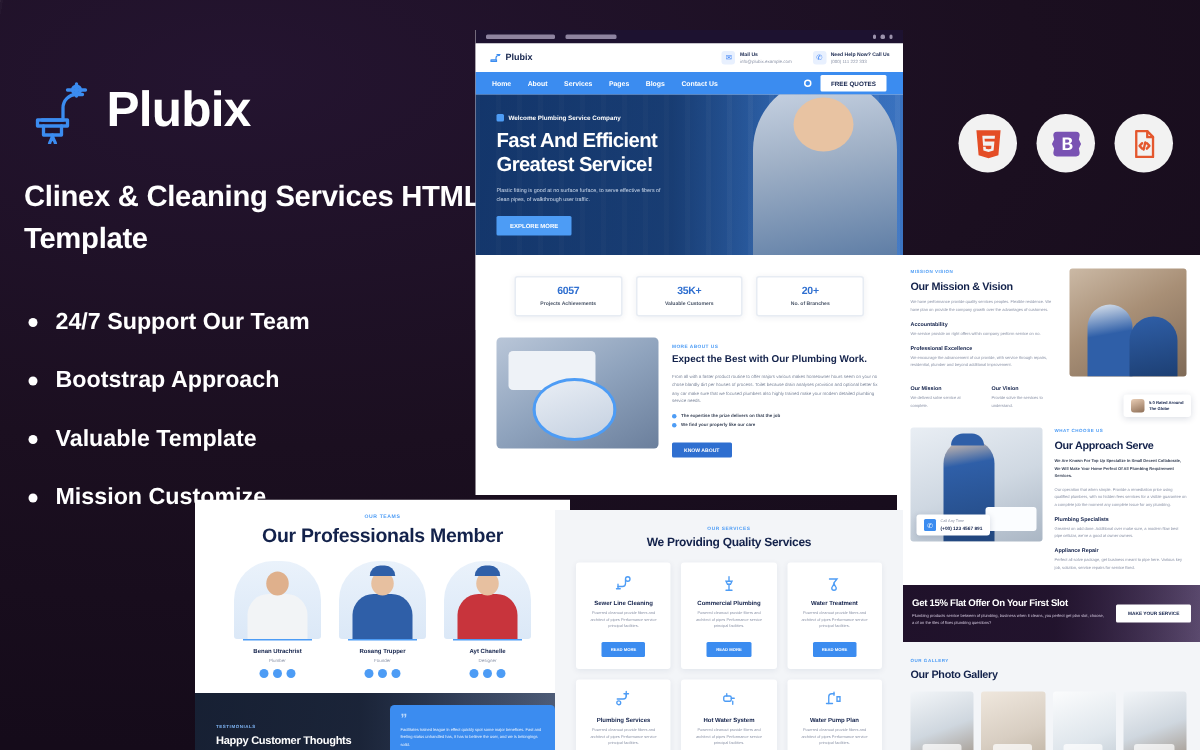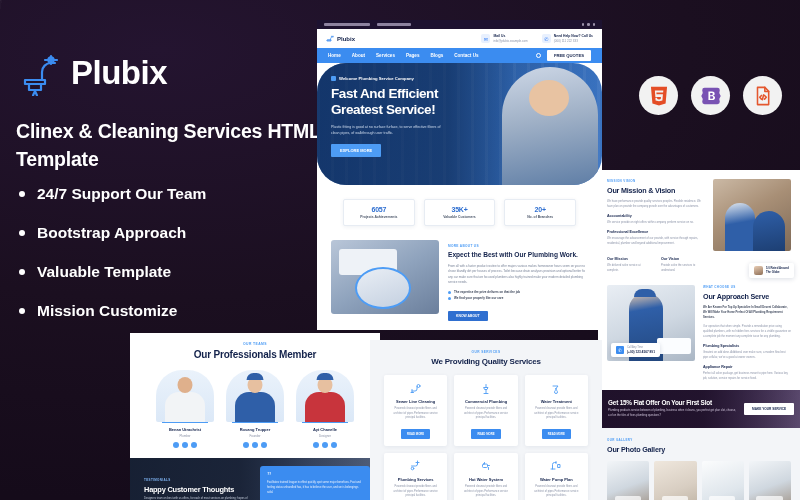--- a/index.html
+++ b/index.html
@@ -23,21 +23,21 @@
 
   
   #promo{ position:absolute; left:16px; top:50px; width:310px; }
   .brandrow{ display:flex; align-items:center; gap:9px; }
   .tap{ width:46px; height:46px; flex:none; }
   .brandname{ font-size:33px; font-weight:bold; color:#fff; letter-spacing:-.5px; }
   .promo-h{
     margin-top:22px; font-size:19.5px; line-height:1.42;
     font-weight:bold; color:#fff; letter-spacing:-.2px;
   }
-  .flist{ margin-top:12px; list-style:none; }
+  .flist{ margin-top:33px; list-style:none; }
   .flist li{
     position:relative; padding-left:21px; margin-bottom:21px;
     font-size:15.5px; font-weight:bold; color:#fff;
   }
   .flist li::before{
     content:""; position:absolute; left:3px; top:6px;
     width:6px; height:6px; border-radius:50%; background:#fff;
   }
 
   
@@ -76,23 +76,22 @@
     padding:0 11px; gap:11px;
   }
   .m-nav a{ font-size:4.6px; font-weight:bold; color:#fff; text-decoration:none; white-space:nowrap; }
   .m-nav .rt{ margin-left:auto; display:flex; align-items:center; gap:6px; }
   .m-srch{ width:5px; height:5px; border:.8px solid #fff; border-radius:50%; }
   .m-quote{
     background:#fff; color:#13224b; font-size:4.2px; font-weight:bold;
     padding:2.6px 7px; border-radius:1px;
   }
   .m-hero{
-    height:122px; position:relative; overflow:hidden;
+    height:107px; position:relative; overflow:hidden;
     background:linear-gradient(100deg,#1f4f96 0%,#2d63ad 48%,#3b74c2 100%);
-    border-radius:29px;
   }
   .m-hero::before{
     content:""; position:absolute; inset:0;
     background:
       linear-gradient(90deg, rgba(12,38,80,.62) 0 46%, rgba(12,38,80,.12) 70%, transparent 100%),
       repeating-linear-gradient(90deg, rgba(255,255,255,.05) 0 3px, transparent 3px 14px);
   }
   .m-person{
     position:absolute; right:4px; bottom:0; width:96px; height:118px;
     background:linear-gradient(170deg,#cdd7e6 0%,#9fb0c6 45%,#5f7ea6 100%);
@@ -150,21 +149,21 @@
   }
   .m-ab-btn{
     margin-top:5px; display:inline-block; background:#2f6fd0; color:#fff;
     font-size:3.4px; font-weight:bold; padding:3px 8px; border-radius:1px;
   }
 
   
   #shot-team{ left:130px; top:333px; width:250px; height:167px; }
   .t-wrap{ background:#fff; padding:9px 0 0; }
   .t-eye{ text-align:center; font-size:3.4px; font-weight:bold; color:#4d9cf5; letter-spacing:.4px; }
-  .t-h{ text-align:center; font-size:10px; font-weight:bold; color:#13224b; margin-top:3px; letter-spacing:-.2px; }
+  .t-h{ text-align:center; font-size:13px; font-weight:bold; color:#13224b; margin-top:3px; letter-spacing:-.2px; }
   .t-cards{ display:flex; gap:12px; justify-content:center; padding:10px 26px 0; }
   .t-card{ flex:1; text-align:center; }
   .t-ph{
     height:52px; border-radius:26px 26px 2px 2px; position:relative; overflow:hidden;
     background:linear-gradient(180deg,#eaf2fb 0%,#dbe8f7 100%);
   }
   .t-ph .head{
     position:absolute; left:50%; transform:translateX(-50%); top:7px;
     width:15px; height:16px; border-radius:50%; background:#e7c0a0;
   }

